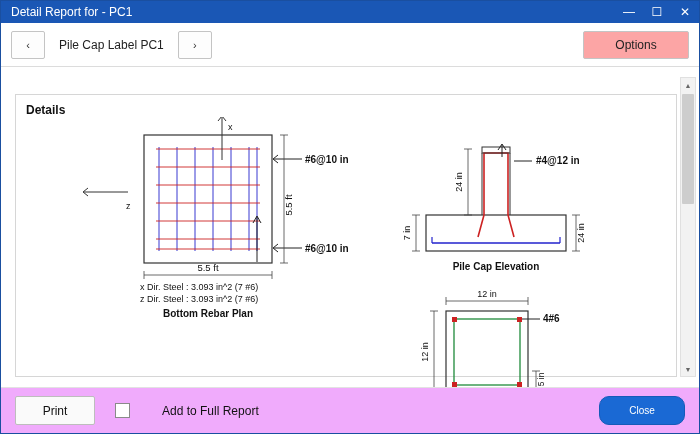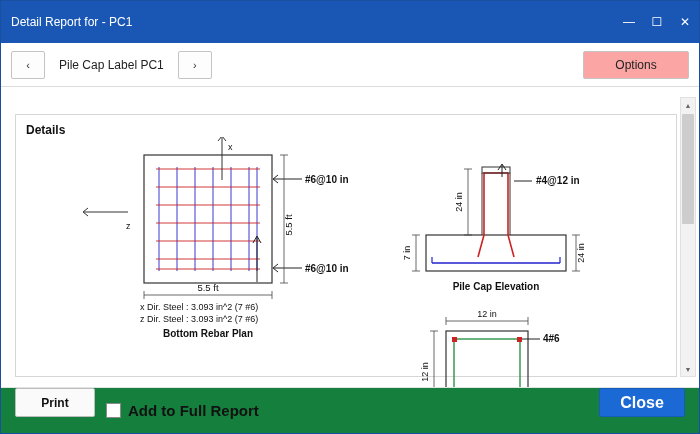--- a/index.html
+++ b/index.html
@@ -76,21 +76,21 @@
     top: 0;
     width: 700px;
     height: 434px;
     background: #ffffff;
     border: 1px solid #1a4fa0;
     box-sizing: border-box;
     display: flex;
     flex-direction: column;
   }
   .titlebar {
-    height: 42px;
+    height: 22px;
     background: #1a57b5;
     color: #ffffff;
     display: flex;
     align-items: center;
     padding-left: 10px;
     font-size: 12px;
     user-select: none;
   }
   .titlebar .title { flex: 1; }
   .win-btns { display: flex; height: 26px; }
@@ -188,54 +188,54 @@
     width: 100%; height: 320px;
   }
   svg text {
     font-family: "Liberation Sans", sans-serif;
     fill: #111;
   }
 
   
   .footer {
     height: 46px;
-    background: #15803d;
+    background: #f0abfc;
     border-top: 1px solid #e2e2e2;
     display: flex;
+    align-items: center;
     padding: 0 14px;
     box-sizing: border-box;
-    font-weight: bold;
   }
   .print-btn {
     width: 78px; height: 27px;
     border: 1px solid #bdbdbd;
     background: #fafafa;
     border-radius: 2px;
     display: flex; align-items: center; justify-content: center;
     font-size: 12px; color: #111;
   }
   .chk-wrap {
     display: flex; align-items: center;
-    margin-left: 11px;
-    font-size: 15px; color: #111;
+    margin-left: 20px;
+    font-size: 12px; color: #111; gap: 25px;
   }
   .chk-box {
     width: 13px; height: 13px;
     border: 1px solid #8a8a8a;
     background: #fff;
     margin-right: 7px;
   }
   .close-btn {
     width: 84px; height: 27px;
     background: #1a69d4;
     border: 1px solid #155bb8;
-    border-radius: 2px;
+    border-radius: 10px;
     color: #fff;
     display: flex; align-items: center; justify-content: center;
-    font-size: 16px;
+    font-size: 10px;
   }
 </style>
 </head>
 <body>
 
 <div id="root">
 
   <div class="bg-app">
     <div class="bg-left-panel">
       <div class="bg-left-text" style="top:30px;">v</div>

